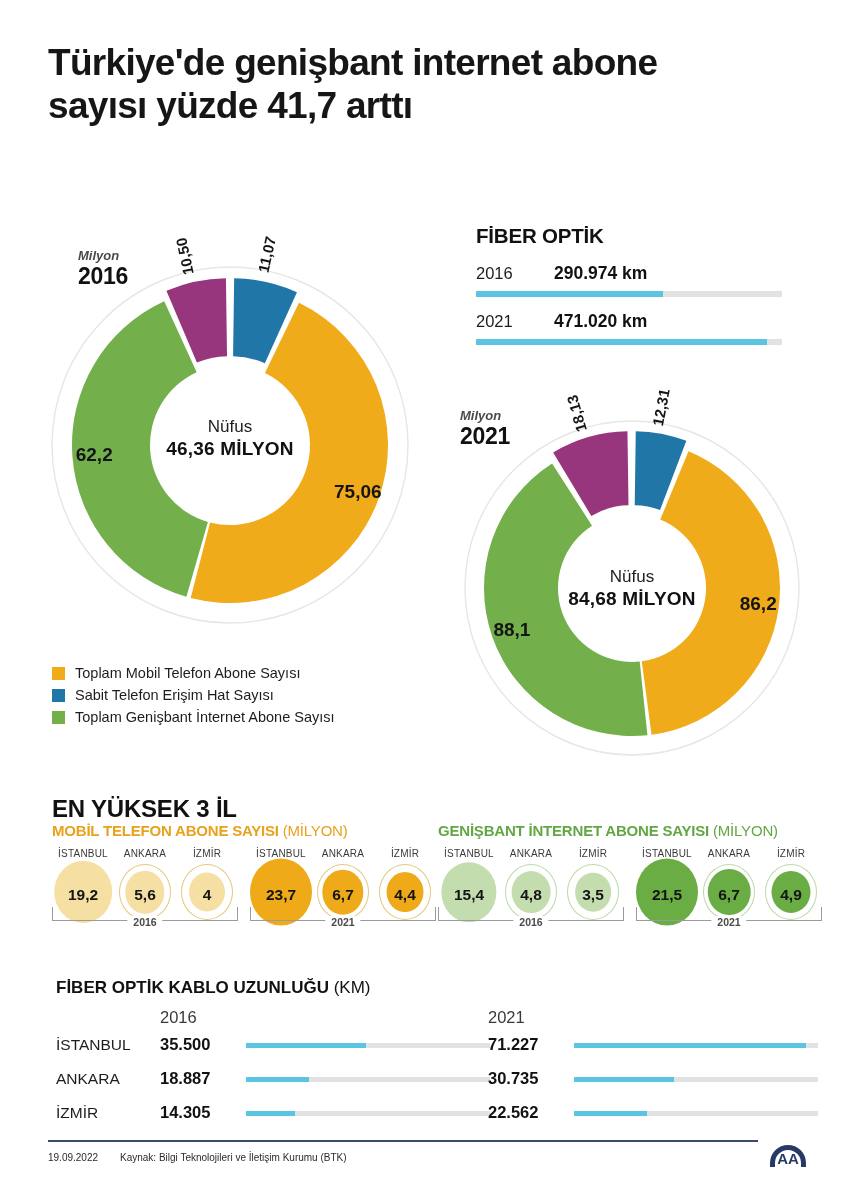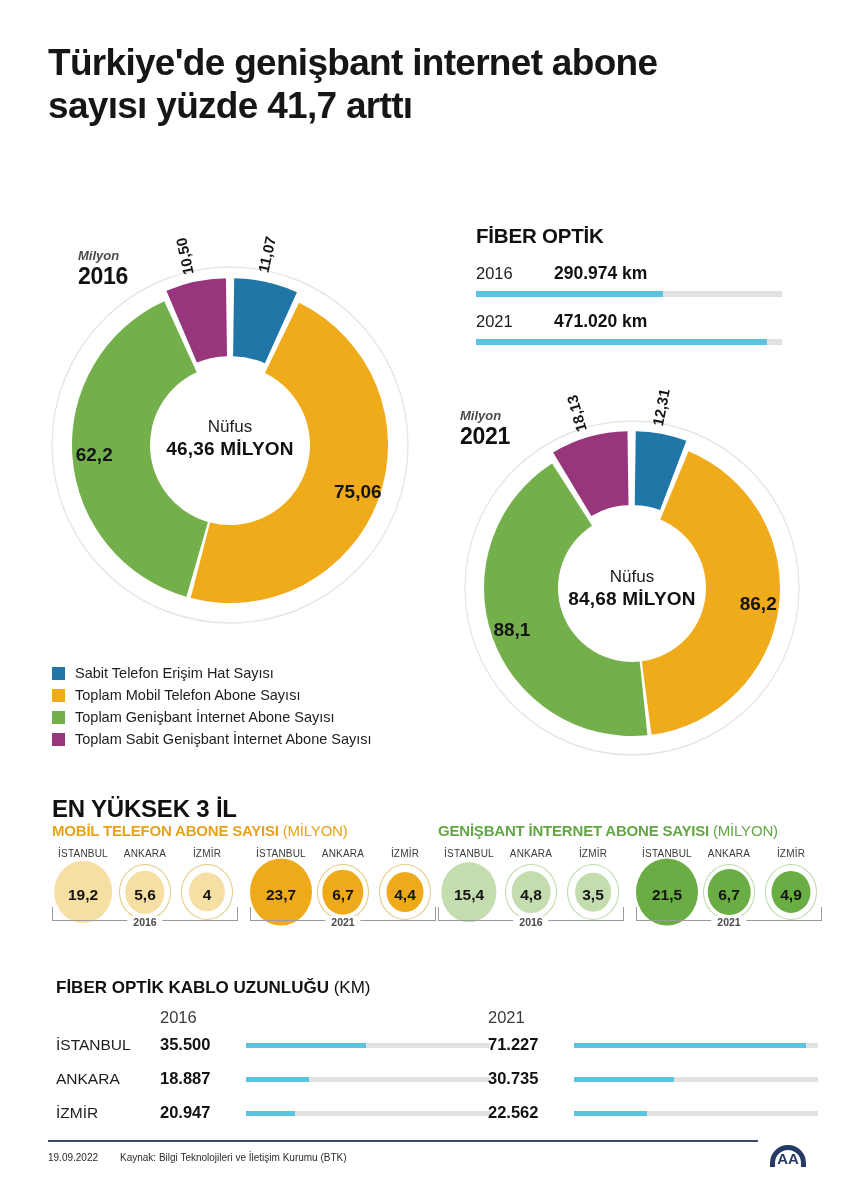--- a/index.html
+++ b/index.html
@@ -191,34 +191,30 @@
       <div class="dc-big">84,68 MİLYON</div>
     </div>
     <div class="year-tag" style="left:28px; top:20px;">
       <div class="milyon">Milyon</div>
       <div class="yr">2021</div>
     </div>
   </div>
 
   <div class="legend" id="legend">
       <div class="legend-item">
+        <span class="legend-swatch" style="background: rgb(240, 171, 26);"></span>
+        <span class="legend-text">Toplam Mobil Telefon Abone Sayısı</span>
+      </div>
+      <div class="legend-item">
         <span class="legend-swatch" style="background: rgb(33, 118, 168);"></span>
         <span class="legend-text">Sabit Telefon Erişim Hat Sayısı</span>
-      </div>
-      <div class="legend-item">
-        <span class="legend-swatch" style="background: rgb(240, 171, 26);"></span>
-        <span class="legend-text">Toplam Mobil Telefon Abone Sayısı</span>
       </div>
       <div class="legend-item">
         <span class="legend-swatch" style="background: rgb(115, 176, 75);"></span>
         <span class="legend-text">Toplam Genişbant İnternet Abone Sayısı</span>
-      </div>
-      <div class="legend-item">
-        <span class="legend-swatch" style="background: rgb(151, 54, 124);"></span>
-        <span class="legend-text">Toplam Sabit Genişbant İnternet Abone Sayısı</span>
       </div>
     </div>
 
   <div class="ey-title">EN YÜKSEK 3 İL</div>
   <div id="top-cities">
       <div class="grp-head" style="left: 52px; top: 822px; color: rgb(232, 162, 28);"><span>MOBİL TELEFON ABONE SAYISI</span> <span class="unit">(MİLYON)</span></div>
       <div class="bubble-group" style="left: 52px; top: 848px; width: 186px;">
         <div class="bub-cities">
           <div class="bub-city">
             <div class="bub-name">İSTANBUL</div>
@@ -385,21 +381,21 @@
           <div class="bf-cell c2">
             <div class="bf-num">30.735</div>
             <div class="bf-track">
               <div class="bf-fill" style="width: 41%;"></div>
             </div>
           </div>
         </div>
         <div class="bf-row">
           <div class="bf-city">İZMİR</div>
           <div class="bf-cell c1">
-            <div class="bf-num">20.947</div>
+            <div class="bf-num">14.305</div>
             <div class="bf-track">
               <div class="bf-fill" style="width: 20%;"></div>
             </div>
           </div>
           <div class="bf-cell c2">
             <div class="bf-num">22.562</div>
             <div class="bf-track">
               <div class="bf-fill" style="width: 30%;"></div>
             </div>
           </div>

